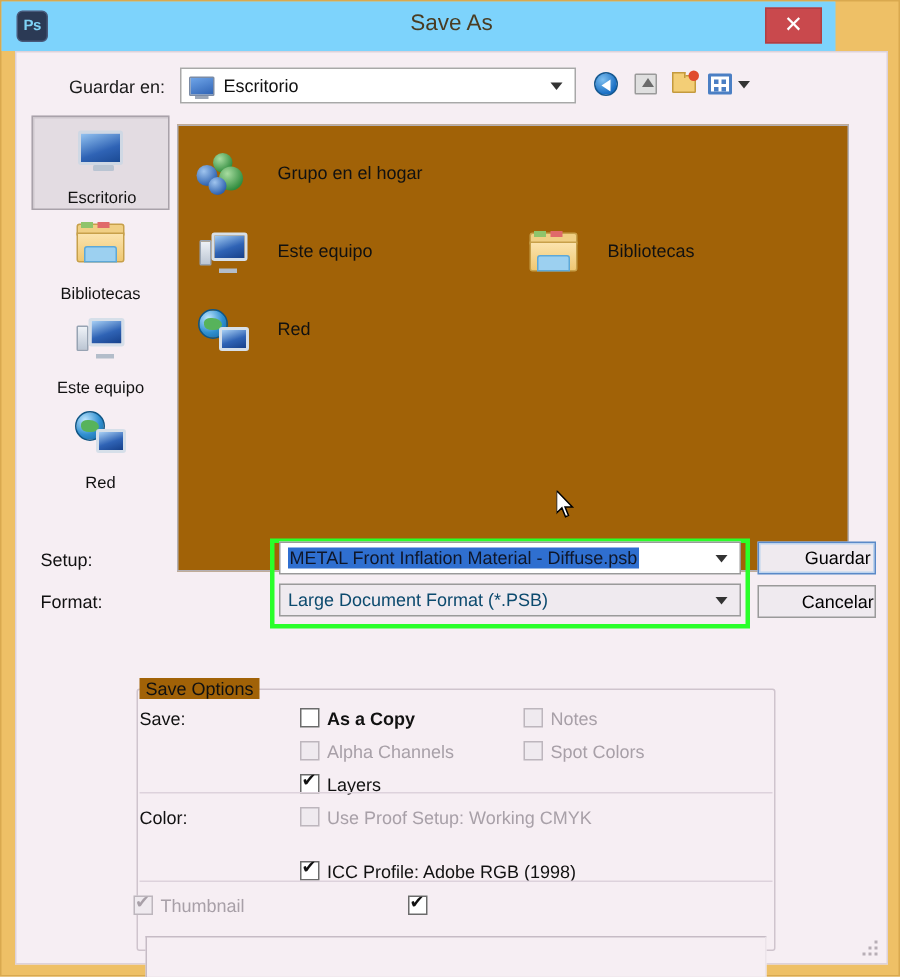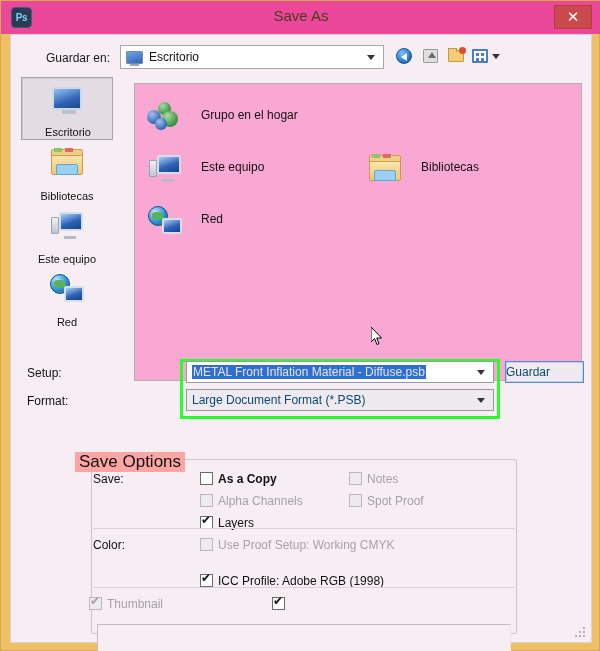--- a/index.html
+++ b/index.html
@@ -13,22 +13,22 @@
 
   
   .window {
     position: absolute; left: 0; top: 0;
     width: 600px; height: 651px;
     background: #eec066;
     border: 1px solid #d9a94f;
   }
   .titlebar {
     position: absolute; left: 0; top: 0;
-    width: 600px; height: 33px;
-    background: #ec4899;
+    width: 556px; height: 33px;
+    background: #7dd3fc;
   }
   .ps-icon {
     position: absolute; left: 10px; top: 6px;
     width: 21px; height: 21px;
     border-radius: 4px;
     background: #2b3a55;
     border: 1px solid #48597a;
     color: #7fd2f5;
     font-size: 10px; font-weight: bold;
     line-height: 20px; text-align: center;
@@ -283,24 +283,23 @@
   }
   .g-userfolder .person-b {
     position:absolute; left:13px; top:19px; width:18px;height:14px;
     background:#3f7f52; border-radius:8px 8px 2px 2px;
   }
 
   
   .filelist {
     position: absolute; left: 107px; top: 48px;
     width: 448px; height: 298px;
-    background: #f9a8d4;
+    background: #a16207;
     border: 1px solid #b4b0b4;
     overflow: hidden;
-    margin-left: 16px;
   }
   .fl-item {
     position: absolute; height: 52px; cursor: pointer;
   }
   .fl-item .ico { position:absolute; left:4px; top:8px; width:40px; height:36px; }
   .fl-item .nm {
     position:absolute; left:58px; top:16px;
     font-size: 12px; color: #111; white-space: nowrap;
   }
 
@@ -319,48 +318,49 @@
     cursor: pointer;
   }
   .combo.name { background:#ffffff; }
   .combo.fmt  { background:#efeaef; }
   .combo .val {
     position:absolute; left:5px; top:3px;
     font-size: 12px; color: #0c4a6e;
     white-space: nowrap;
   }
   .combo .val.sel {
-    background: #2f6fd0; color: #e5e5e5;
+    background: #2f6fd0; color: #0f172a;
     padding: 0 1px;
   }
 
   .dlgbtn {
     position: absolute;
     width: 79px; height: 22px;
     background: #efeaef;
     border: 1px solid #9a9a9a;
-    font-size: 12px; color: #0c4a6e;
-    text-align: left; line-height: 20px;
+    font-size: 12px; color: #000000;
+    text-align: center; line-height: 20px;
     cursor: pointer;
+    padding-left: 28px;
   }
   .dlgbtn.default { border: 1px solid #5a89c8; box-shadow: 0 0 0 1px #bed4ee inset; }
 
   
   .group {
     position: absolute; left: 80px; top: 424px;
     width: 426px; height: 175px;
     border: 1px solid #cfc4cd;
     border-radius: 2px;
     background: #f6eef3;
   }
   .group-title {
-    position: absolute; left: 64px; top: 417px;
-    background: #fca5a5;
+    position: absolute; left: 82px; top: 417px;
+    background: #a16207;
     padding: 0 4px;
-    font-size: 17px; color: #111;
+    font-size: 12px; color: #111;
   }
   .sect-label {
     position: absolute; font-size: 12px; color: #111;
   }
   .cbrow {
     position: absolute; font-size: 12px; color: #111;
     white-space: nowrap;
   }
   .cbrow.dis { color: #a8a0a8; }
   .cb {
@@ -538,33 +538,34 @@
       <span class="caret"></span>
     </div>
 
     <div class="field-label" style="left:16px; top:359px;">Format:</div>
     <div class="combo fmt" style="left:175px; top:354px; width:308px;">
       <span class="val">Large Document Format (*.PSB)</span>
       <span class="caret"></span>
     </div>
 
     <div class="dlgbtn default" style="left:494px; top:326px;">Guardar</div>
+    <div class="dlgbtn" style="left:494px; top:355px;">Cancelar</div>
 
     <div class="group"></div>
     <div class="group-title">Save Options</div>
 
     <div class="sect-label" style="left:82px; top:437px;">Save:</div>
     <div class="sect-label" style="left:82px; top:503px;">Color:</div>
 
     <div id="save-items">
         <div class="cbrow" style="left: 189px; top: 437px; font-weight: bold;"><span class="cb"></span><span>As a Copy</span></div>
         <div class="cbrow dis" style="left: 189px; top: 459px;"><span class="cb dis"></span><span>Alpha Channels</span></div>
         <div class="cbrow" style="left: 189px; top: 481px;"><span class="cb on"></span><span>Layers</span></div>
         <div class="cbrow dis" style="left: 338px; top: 437px;"><span class="cb dis"></span><span>Notes</span></div>
-        <div class="cbrow dis" style="left: 338px; top: 459px;"><span class="cb dis"></span><span>Spot Proof</span></div>
+        <div class="cbrow dis" style="left: 338px; top: 459px;"><span class="cb dis"></span><span>Spot Colors</span></div>
       </div>
 
     <div class="divider" style="left:82px; top:493px; width:422px;"></div>
 
     <div id="color-items">
         <div class="cbrow dis" style="left: 189px; top: 503px;"><span class="cb dis"></span><span>Use Proof Setup:  Working CMYK</span></div>
         <div class="cbrow" style="left: 189px; top: 525px; margin-top: 14px;"><span class="cb on"></span><span>ICC Profile:  Adobe RGB (1998)</span></div>
       </div>
 
     <div class="divider" style="left:82px; top:552px; width:422px;"></div>

